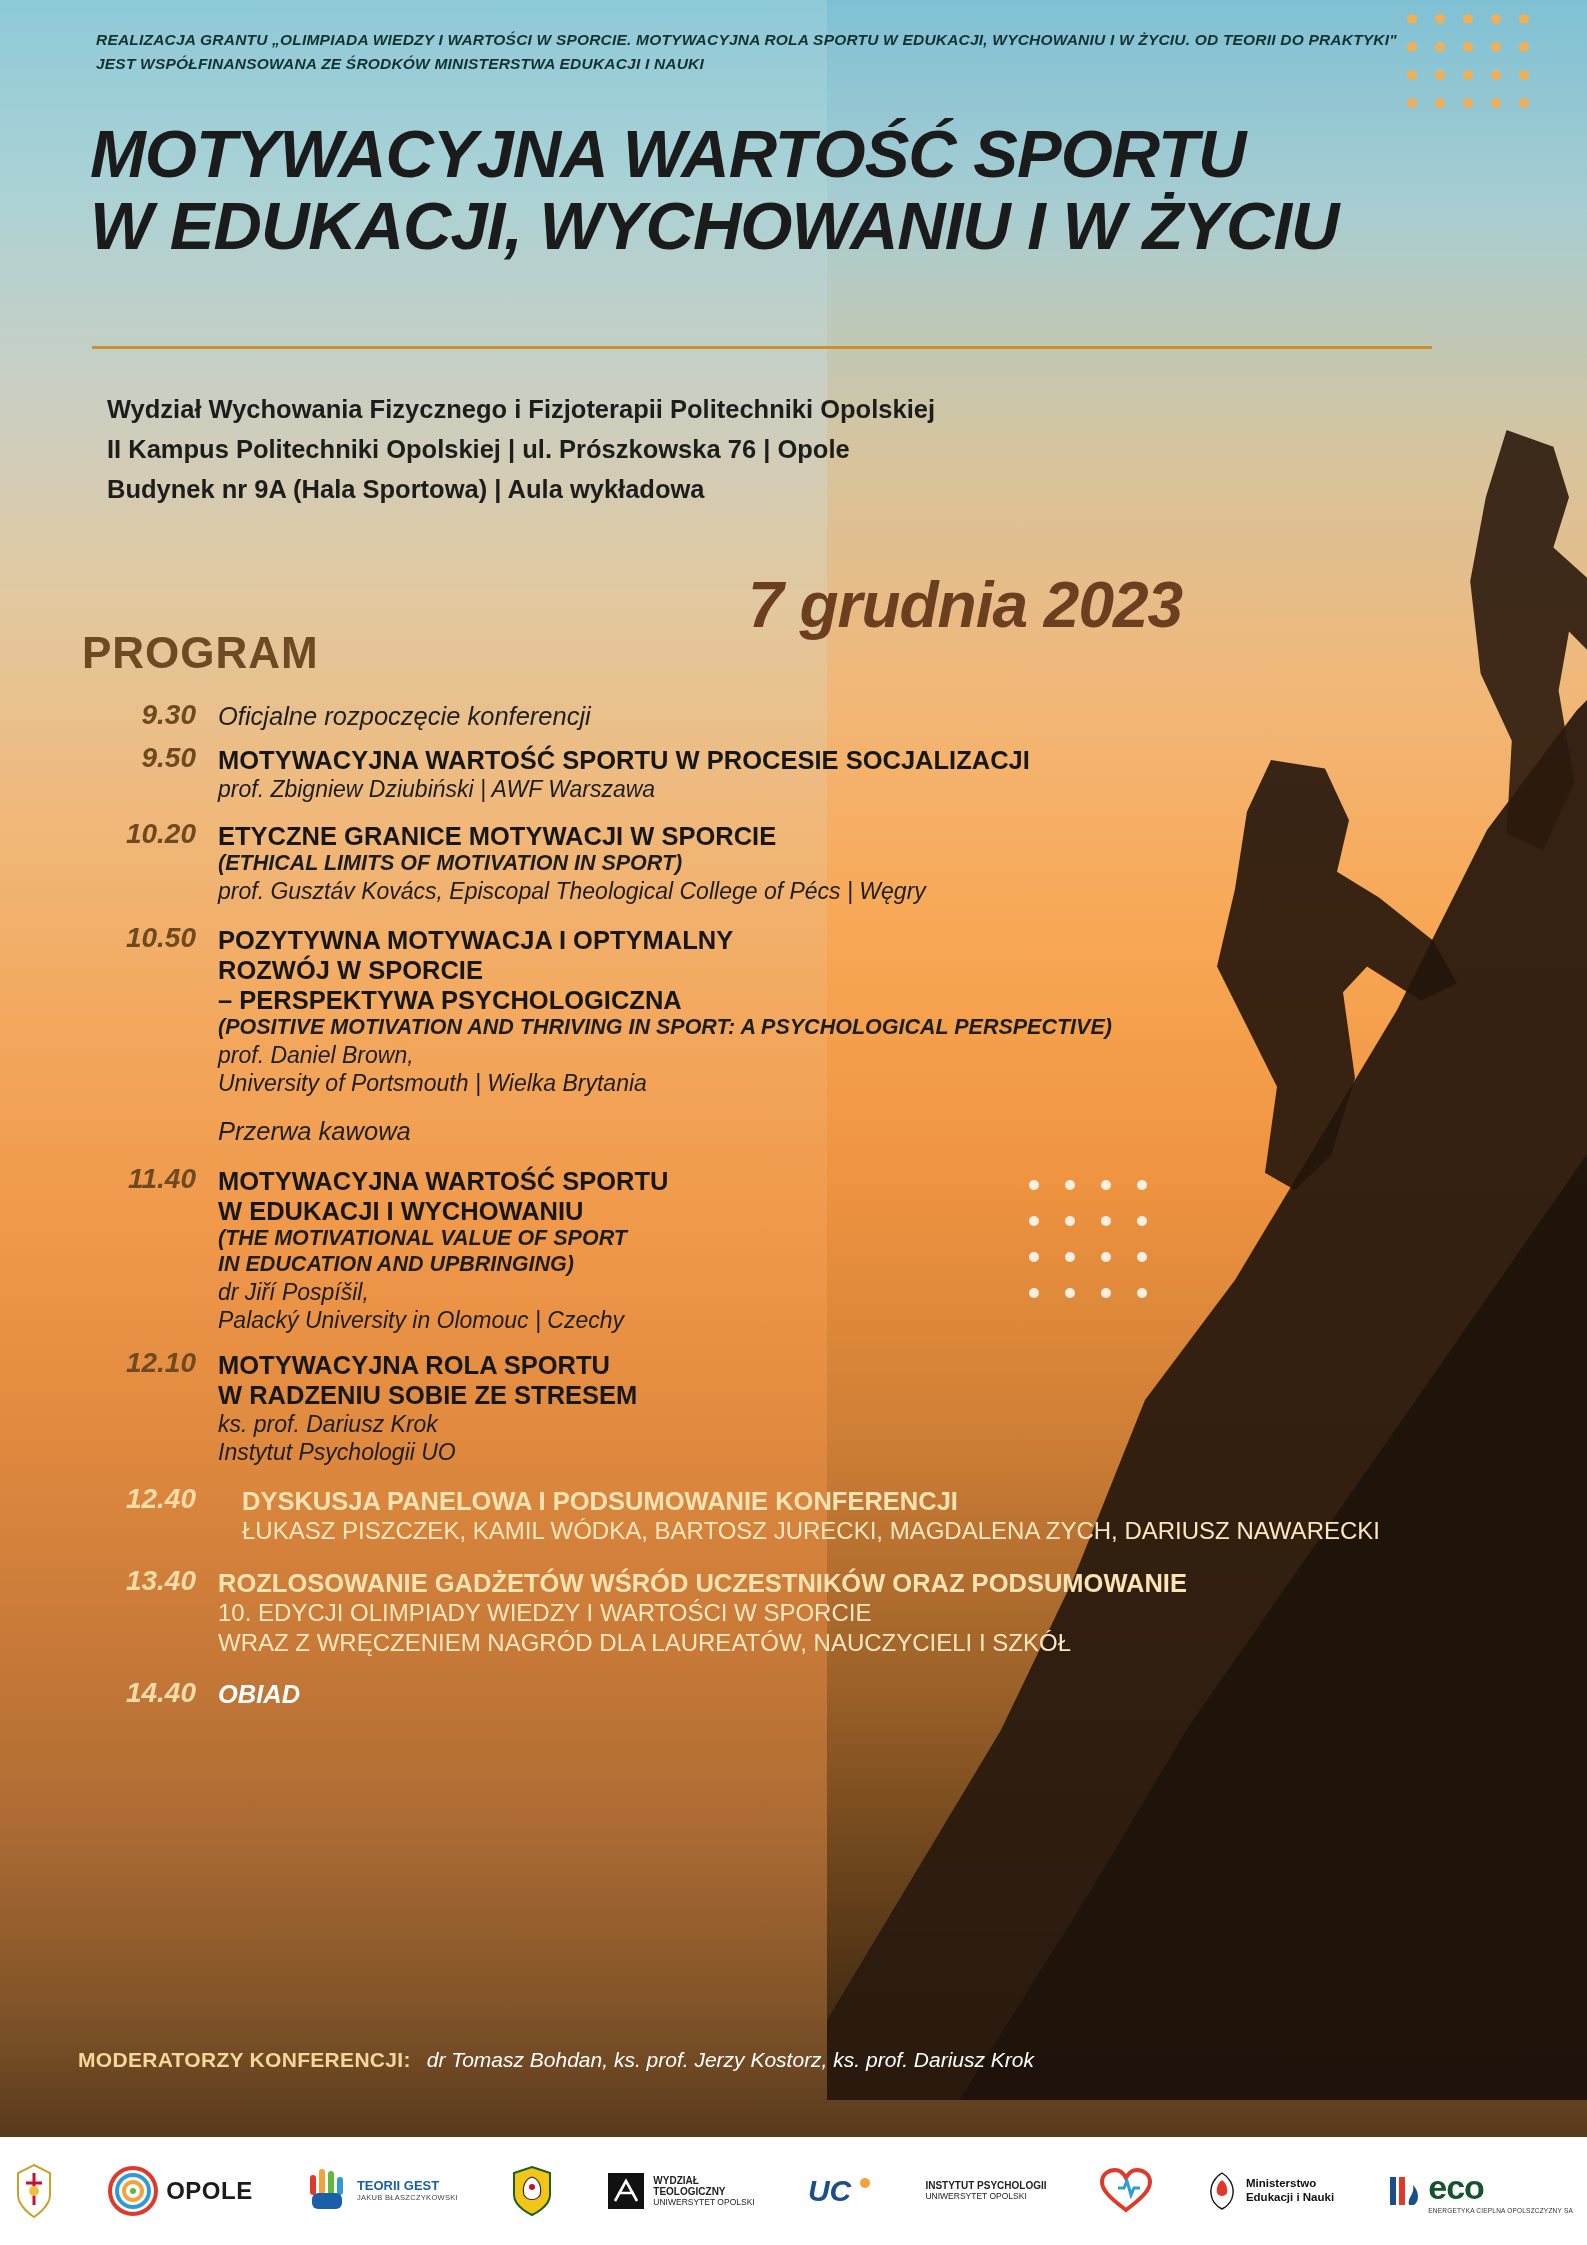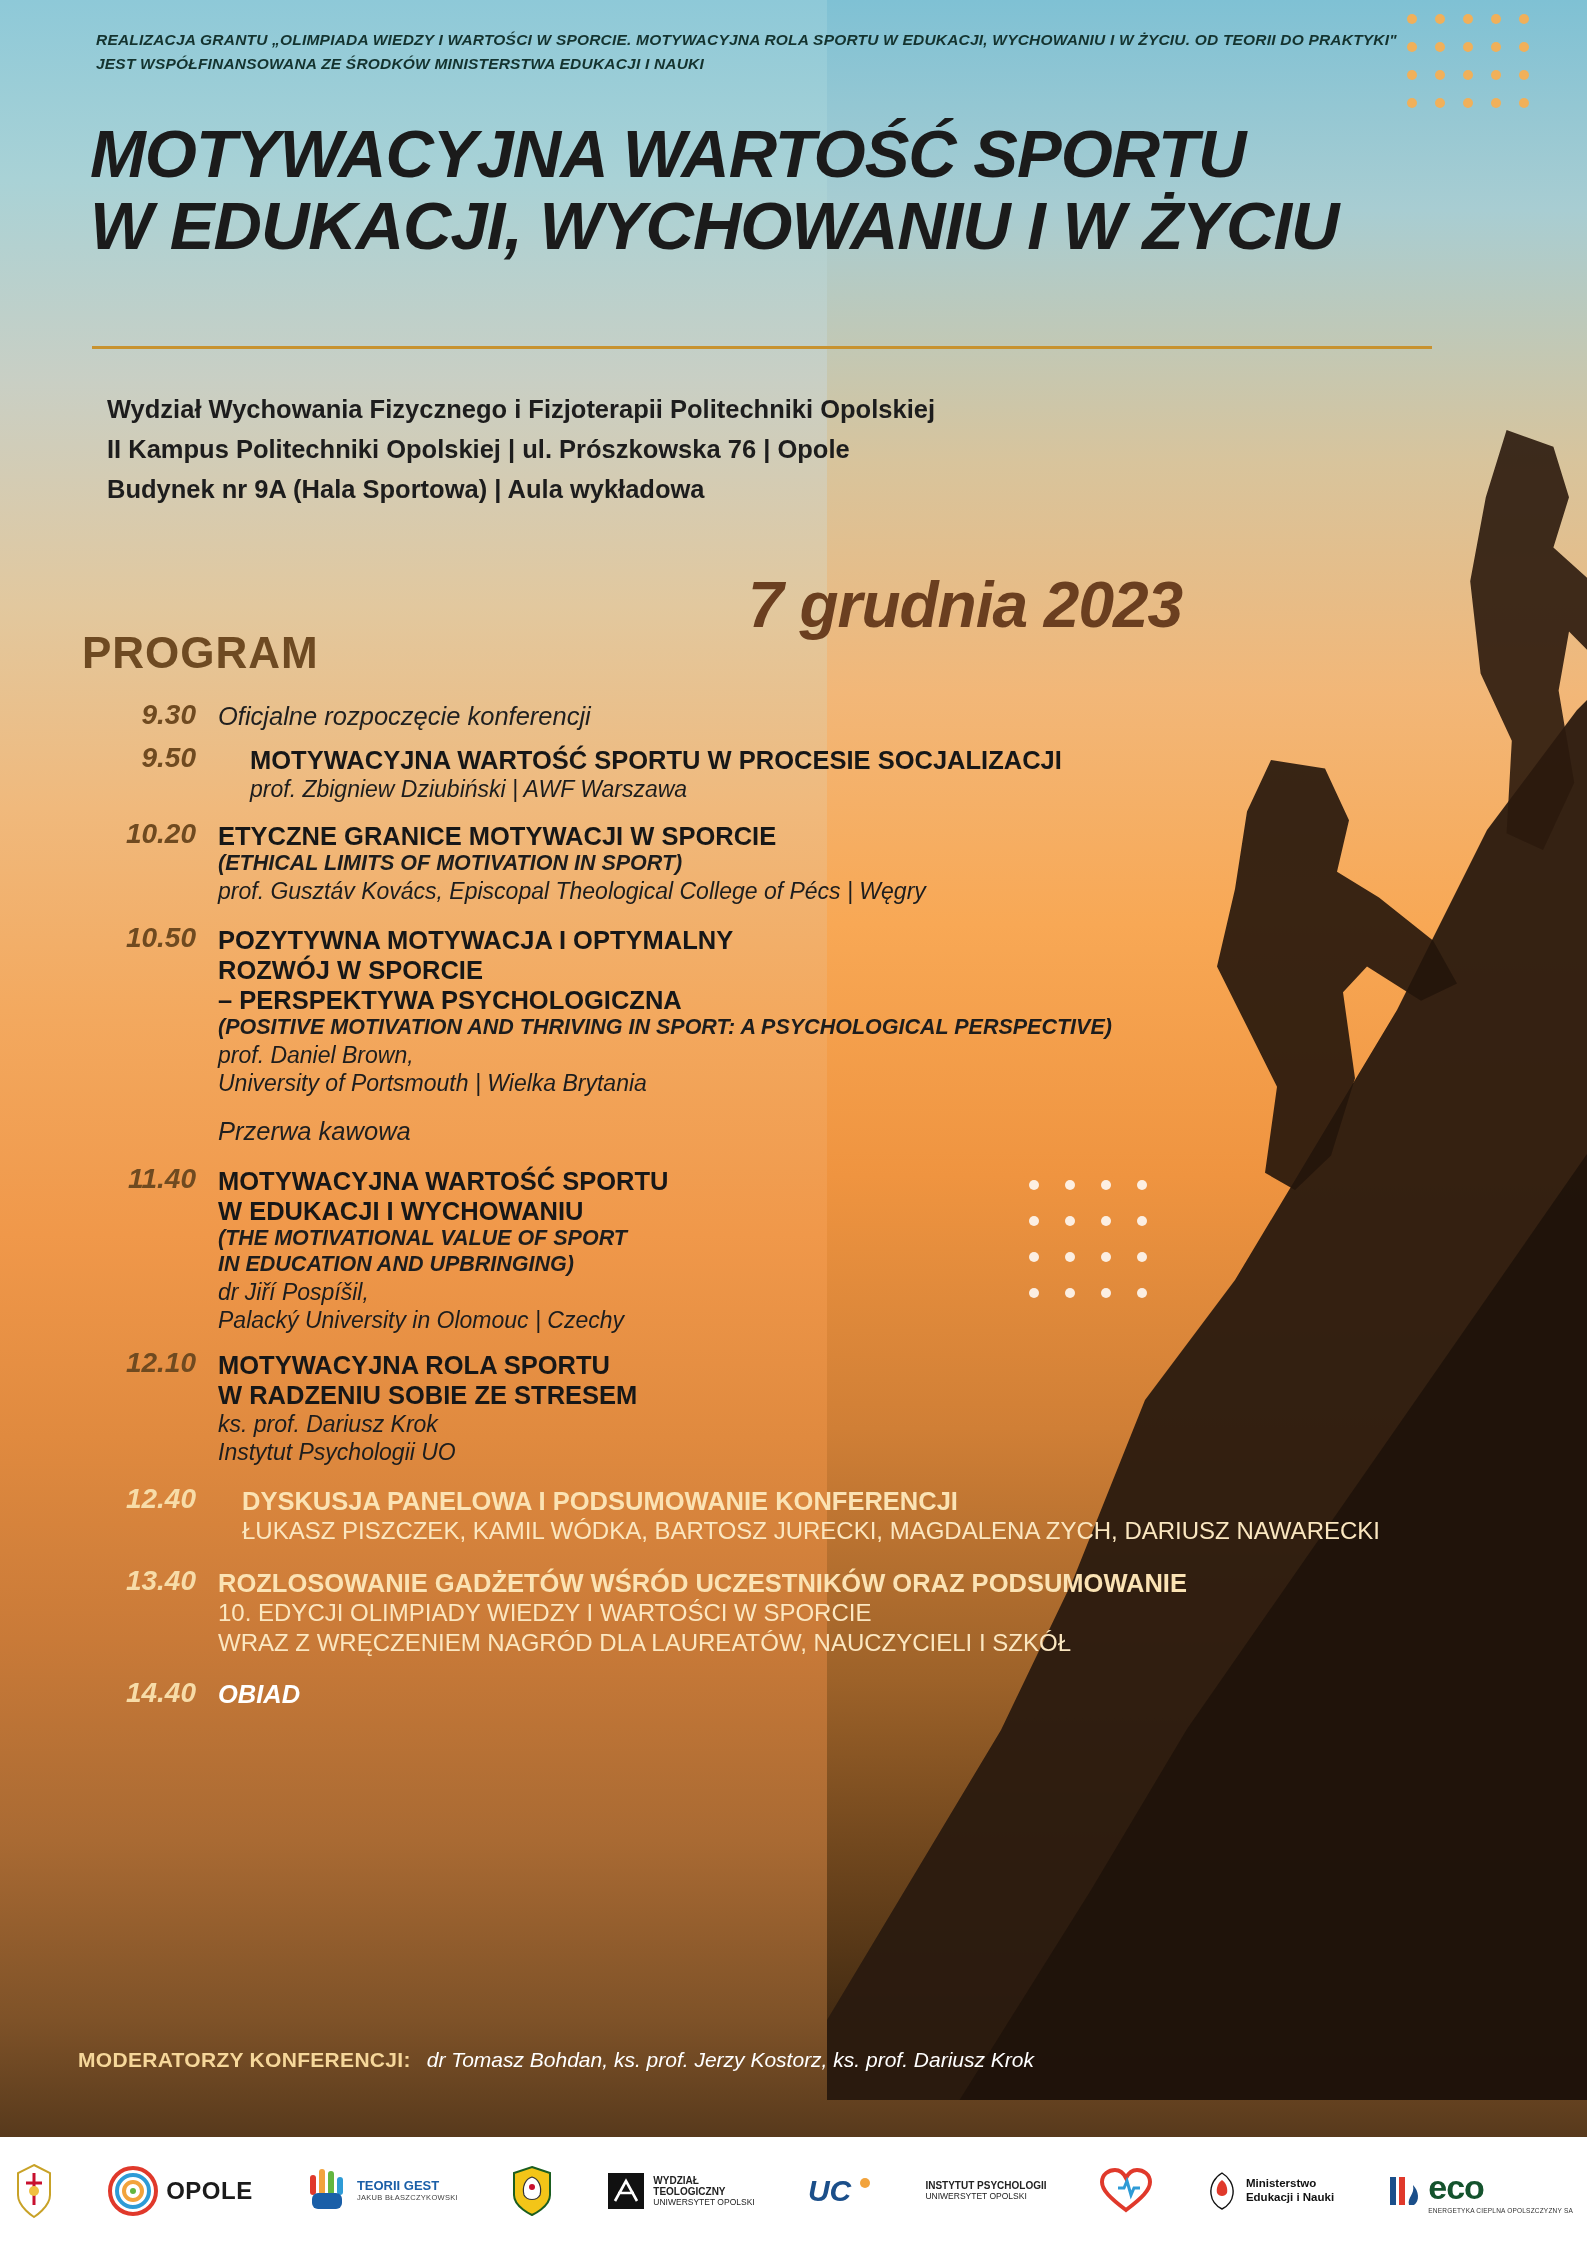--- a/index.html
+++ b/index.html
@@ -326,21 +326,21 @@
 
     <div class="schedule">
 
       <div class="row">
         <div class="time">9.30</div>
         <div class="body">
           <div class="plain">Oficjalne rozpoczęcie konferencji</div>
         </div>
       </div>
 
-      <div class="row" style="margin-top:4px;gap:32px;">
+      <div class="row" style="margin-top:4px;">
         <div class="time">9.50</div>
         <div class="body">
           <div class="head">MOTYWACYJNA WARTOŚĆ SPORTU W PROCESIE SOCJALIZACJI</div>
           <div class="who">prof. Zbigniew Dziubiński | AWF Warszawa</div>
         </div>
       </div>
 
       <div class="row" style="margin-top:16px;">
         <div class="time">10.20</div>
         <div class="body">

